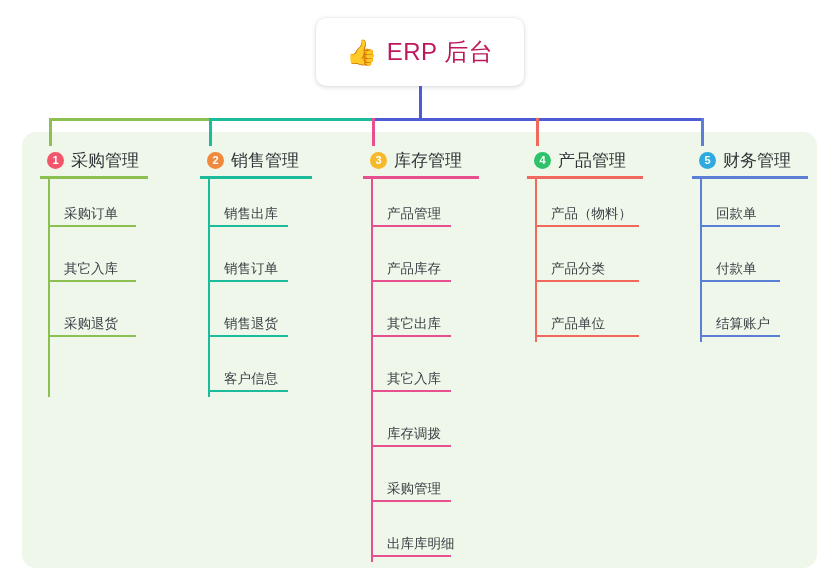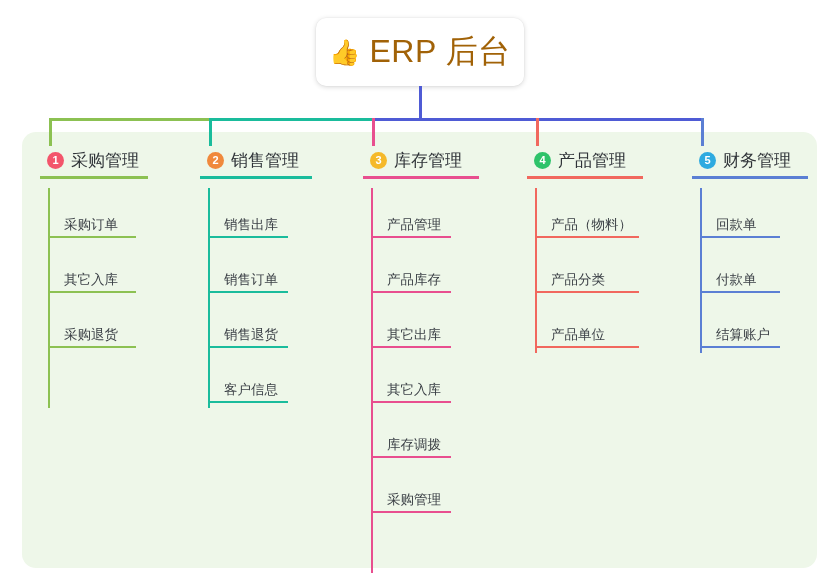--- a/index.html
+++ b/index.html
@@ -19,21 +19,21 @@
   }
 
   
   #root-node{
     position:absolute;left:316px;top:18px;width:208px;height:68px;
     background:#ffffff;border-radius:10px;
     box-shadow:0 1px 5px rgba(0,0,0,.16),0 0 0 .5px rgba(0,0,0,.03);
     display:flex;align-items:center;justify-content:center;gap:9px;
   }
   #root-node .emoji{font-size:25px;line-height:1;}
-  #root-node .title{font-size:32px;color:#a16207;letter-spacing:.5px;white-space:nowrap;}
+  #root-node .title{font-size:24px;color:#be185d;letter-spacing:.5px;white-space:nowrap;}
 
   
   .conn{position:absolute;}
   .vline{width:3px;}
   .hline{height:3px;}
 
   
   .branch{position:absolute;top:146px;}
   .branch-head{
     position:relative;height:28px;display:flex;align-items:center;gap:7px;
@@ -41,21 +41,21 @@
   }
   .badge{
     width:17px;height:17px;border-radius:50%;
     display:inline-flex;align-items:center;justify-content:center;
     color:#fff;font-size:11px;line-height:1;font-weight:bold;
     flex:0 0 auto;
   }
   .branch-title{font-size:17px;color:#2f3338;}
   .head-rule{position:absolute;left:0;top:30px;height:3px;}
 
-  .leaves{position:relative;margin-top:14px;}
+  .leaves{position:relative;margin-top:3px;}
   .spine{position:absolute;left:8px;top:0;width:2px;}
   .leaf{position:relative;height:55px;}
   .leaf-label{
     position:absolute;left:24px;bottom:9px;
     font-size:13.5px;color:#3a3f45;white-space:nowrap;
   }
   .leaf-rule{position:absolute;left:8px;bottom:5px;height:2px;}
 </style>
 </head>
 <body>
@@ -156,20 +156,24 @@
             <div class="leaf-rule" style="width: 80px; background: rgb(232, 79, 143);"></div>
           </div>
           <div class="leaf">
             <span class="leaf-label">库存调拨</span>
             <div class="leaf-rule" style="width: 80px; background: rgb(232, 79, 143);"></div>
           </div>
           <div class="leaf">
             <span class="leaf-label">采购管理</span>
             <div class="leaf-rule" style="width: 80px; background: rgb(232, 79, 143);"></div>
           </div>
+          <div class="leaf">
+            <span class="leaf-label">出库库明细</span>
+            <div class="leaf-rule" style="width: 80px; background: rgb(232, 79, 143);"></div>
+          </div>
         </div>
       </div>
       <div class="branch" style="left: 527px;">
         <div class="branch-head">
           <span class="badge" style="background: rgb(46, 195, 106);">4</span>
           <span class="branch-title">产品管理</span>
           <div class="head-rule" style="width: 116px; background: rgb(241, 104, 94);"></div>
         </div>
         <div class="leaves">
           <div class="spine" style="height: 165px; background: rgb(241, 104, 94);"></div>

